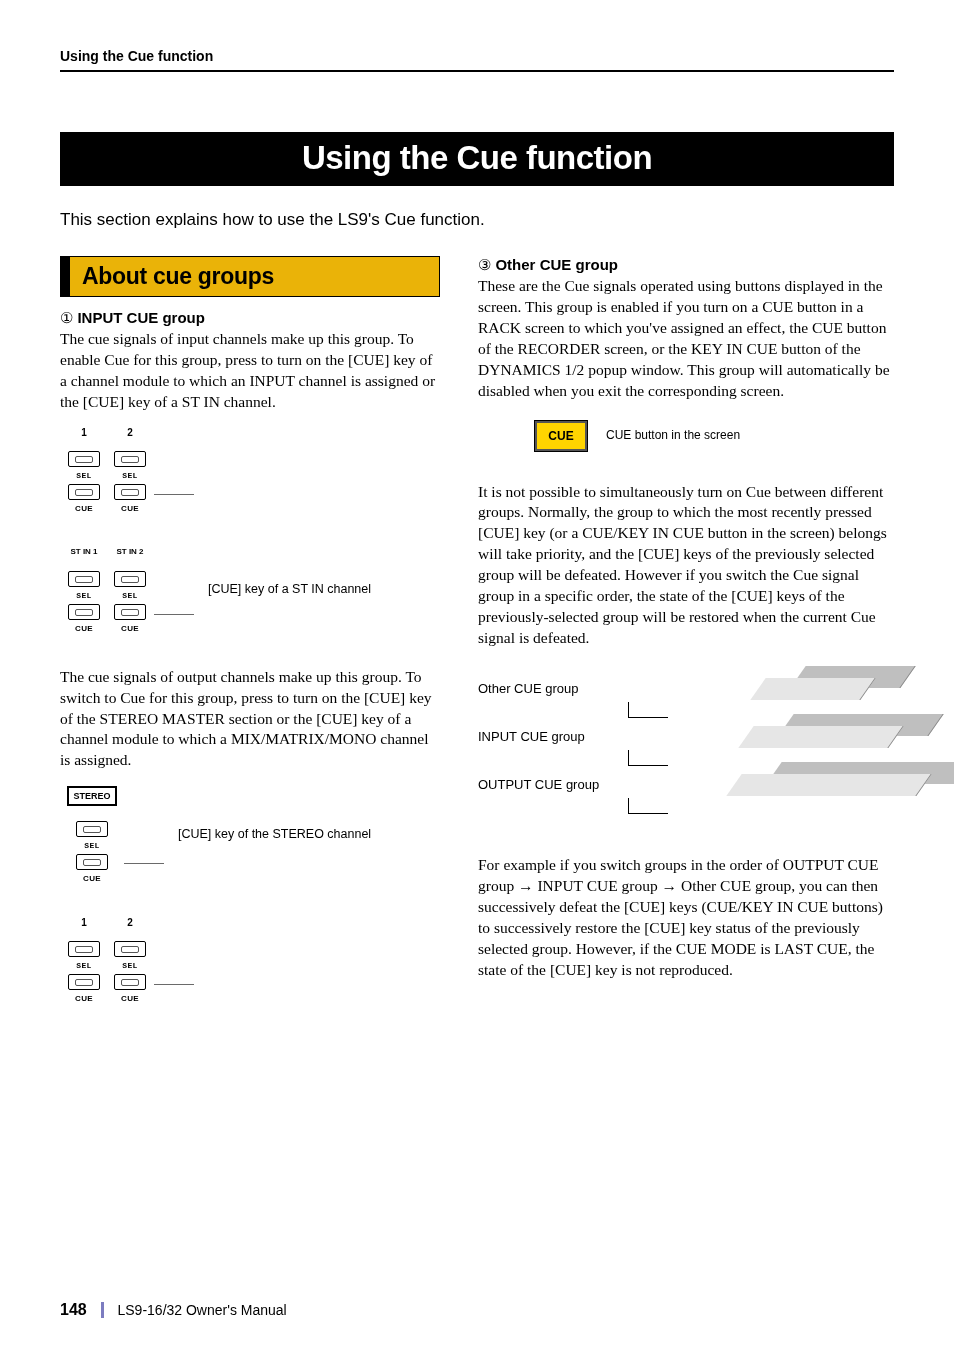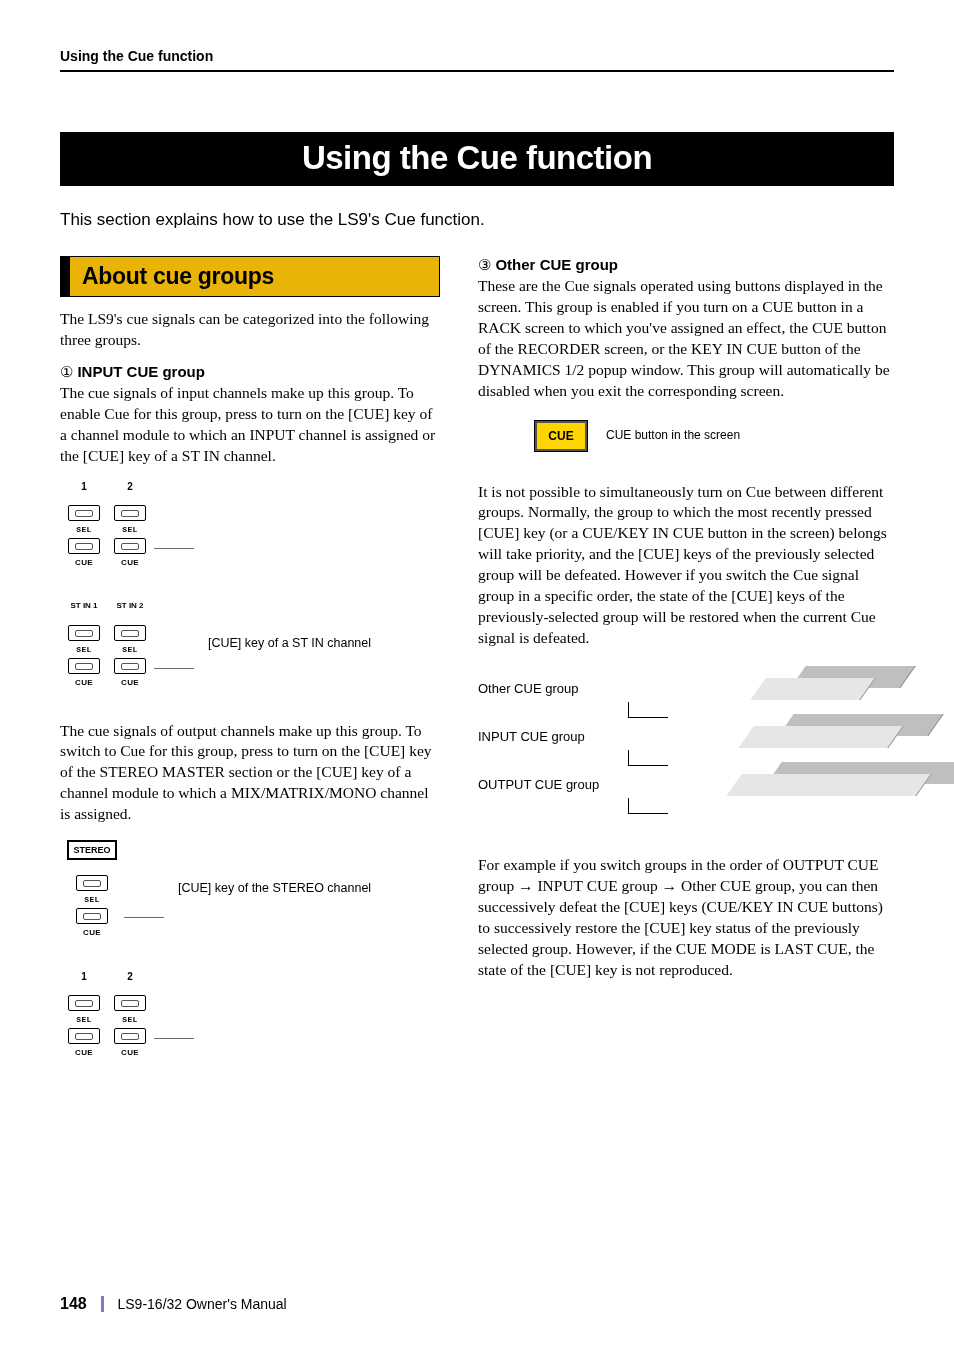--- a/index.html
+++ b/index.html
@@ -98,21 +98,21 @@
     position:absolute; height:22px; background:#bfbfbf; border-right:1px solid #888;
   }
   .row1 .rect-back  { left:170px; top:-12px; width:110px; transform:skewX(-35deg);}
   .row1 .rect-front { left:130px; top:  0px; width:110px; transform:skewX(-35deg); background:#e6e6e6;}
   .row2 .rect-back  { left:158px; top:-12px; width:150px; transform:skewX(-35deg);}
   .row2 .rect-front { left:118px; top:  0px; width:150px; transform:skewX(-35deg); background:#e6e6e6;}
   .row3 .rect-back  { left:146px; top:-12px; width:190px; transform:skewX(-35deg);}
   .row3 .rect-front { left:106px; top:  0px; width:190px; transform:skewX(-35deg); background:#e6e6e6;}
 
   .footer {
-    position:absolute; left:60px; bottom:38px;
+    position:absolute; left:60px; bottom:32px;
     font-family: Arial, Helvetica, sans-serif; font-size:14px;
   }
   .footer .pg { font-weight:bold; font-size:16px; margin-right:10px;}
   .footer .bar { display:inline-block; width:3px; height:16px; background:#7c7cc0; vertical-align:-3px; margin-right:10px;}
   .arrow { font-family: Arial, sans-serif; }
 </style>
 </head>
 <body>
 
 <div class="running-head">Using the Cue function</div>
@@ -121,21 +121,20 @@
 <div class="banner">Using the Cue function</div>
 
 <div class="intro">This section explains how to use the LS9's Cue function.</div>
 
 <div class="columns">
 
   <div class="col-left">
 
     <div class="section-head">About cue groups</div>
 
-    <p class="body-serif">The LS9's cue signals can be categorized into the following three groups.</p>
 
     <div class="item-head">
       <span class="circled">①</span><span>INPUT CUE group</span>
     </div>
     <p class="body-serif">The cue signals of input channels make up this group. To enable Cue for this group, press to turn on the [CUE] key of a channel module to which an INPUT channel is assigned or the [CUE] key of a ST IN channel.</p>
 
     <div class="dg-wrap">
       <div>
         <div style="display:flex;">
           <div class="ch-block">

